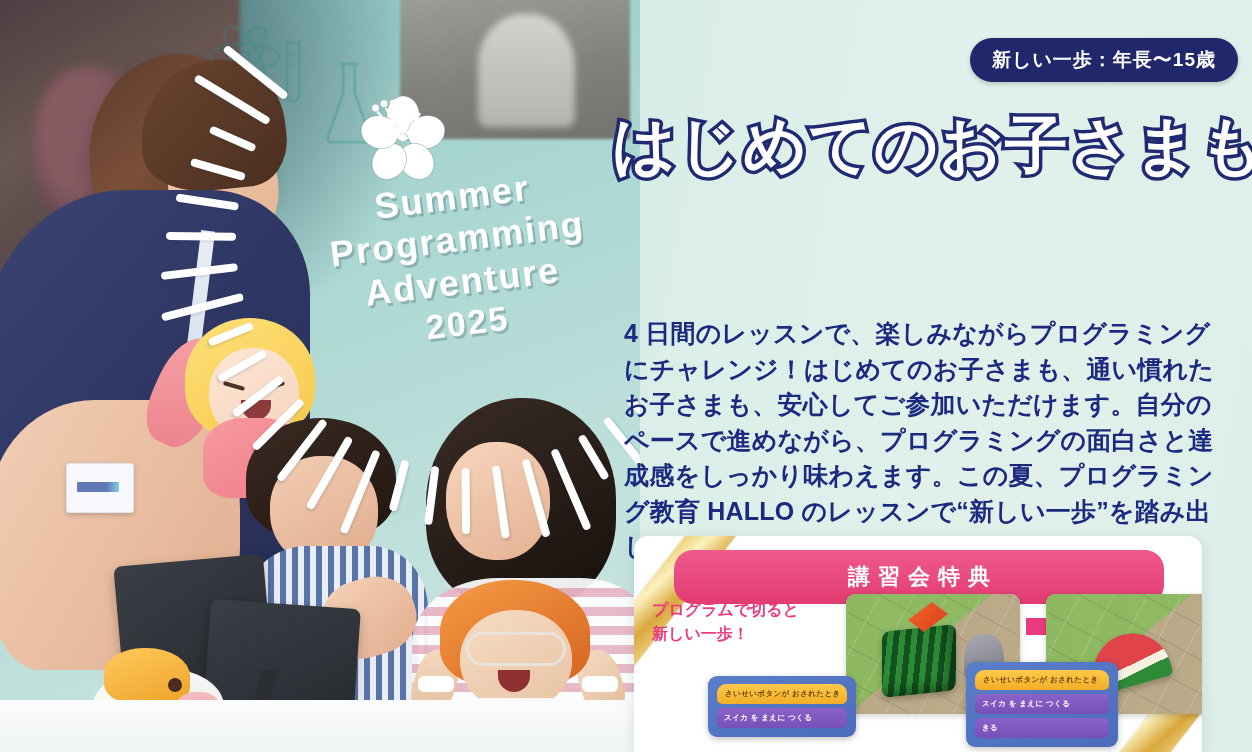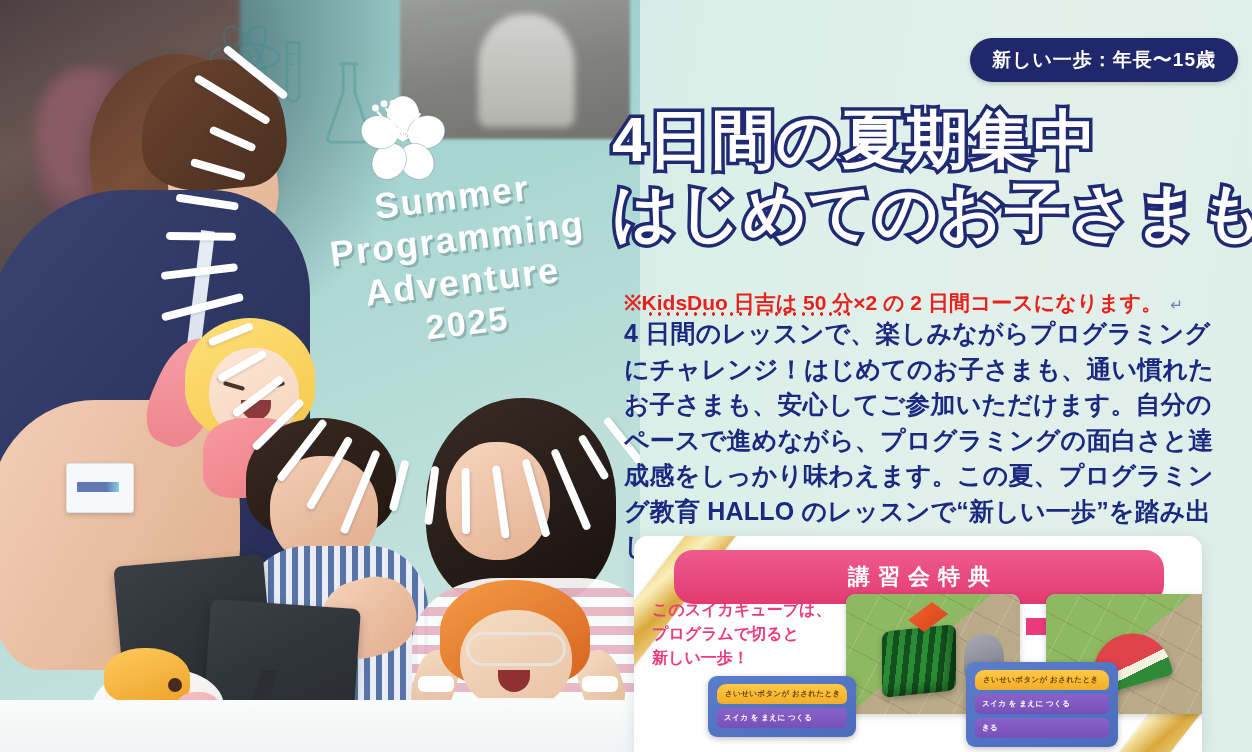--- a/index.html
+++ b/index.html
@@ -579,39 +579,33 @@
       <div class="ss1">Summer</div>
       <div class="ss2">Programming</div>
       <div class="ss3">Adventure</div>
       <div class="ss4">2025</div>
     </div>
   </div>
 
   <div class="age-badge">新しい一歩：年長〜15歳</div>
 
   <div class="headline">
-    <div class="hl l1">4日間の夏期集中</div>
     <div class="hl l2">はじめてのお子さまも</div>
   </div>
 
-  <div class="red-note">
-    <span>※KidsDuo 日吉は 50 分×2 の 2 日間コースになります。</span><span class="ret">↵</span>
-    <span class="dots"></span>
-  </div>
 
   <div class="body-copy">4 日間のレッスンで、楽しみながらプログラミングにチャレンジ！はじめてのお子さまも、通い慣れたお子さまも、安心してご参加いただけます。自分のペースで進めながら、プログラミングの面白さと達成感をしっかり味わえます。この夏、プログラミング教育 HALLO のレッスンで“新しい一歩”を踏み出してみませんか？</div>
 
   <div class="bonus-card">
     <div class="ribbon tl"></div>
     <div class="ribbon br"></div>
 
     <div class="bonus-banner">講習会特典</div>
 
     <div class="bonus-text">
-      <div>このスイカキューブは、</div>
       <div>プログラムで切ると</div>
       <div>新しい一歩！</div>
     </div>
 
     <div class="game-shot left">
       <div class="gs-grid"></div>
       <div class="gs-mob"></div>
       <div class="melon-cube"></div>
       <div class="gs-blade"></div>
     </div>

